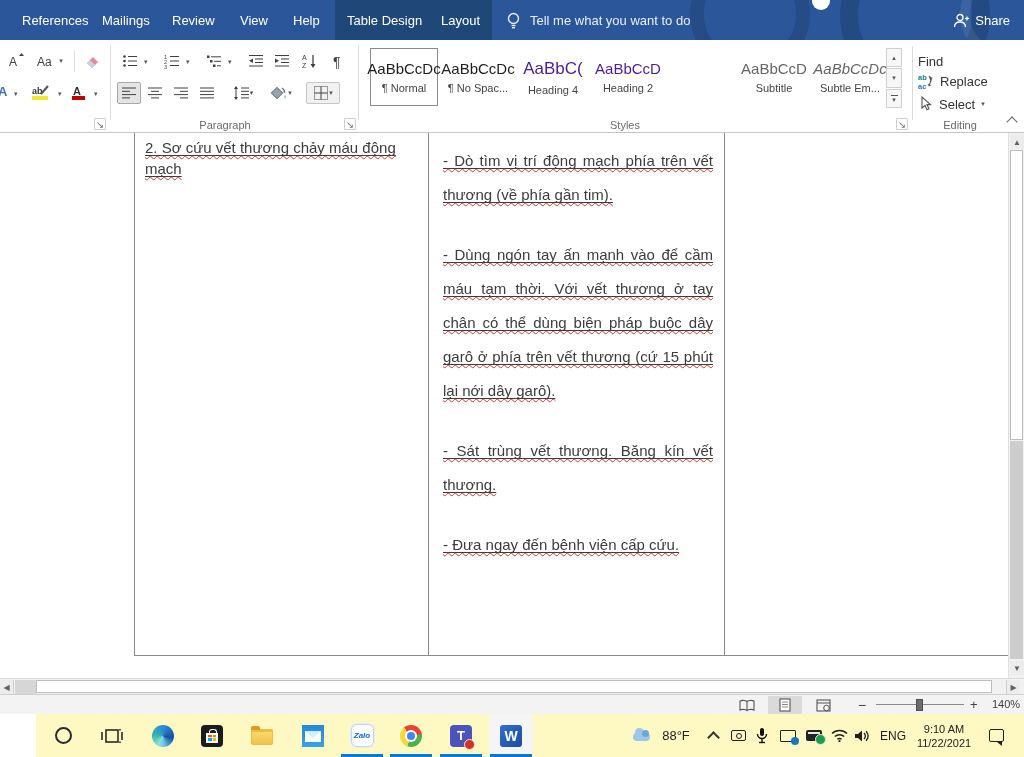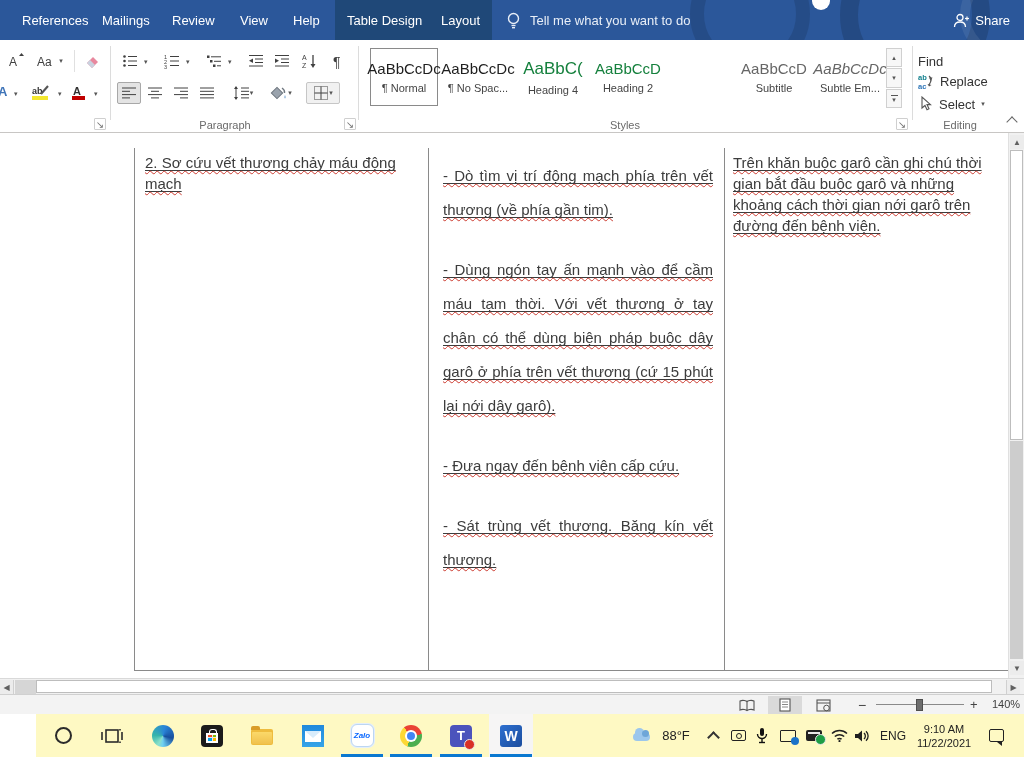--- a/index.html
+++ b/index.html
@@ -24,31 +24,31 @@
   .rbtn.sel{background:#e4e4e4;border:1px solid #a8a8a8;}
   .caret{font-size:7px;color:#555;}
   .ri{display:block;}
   .boxed{border:1px solid #c6c6c6;background:#f1f1f1;}
 
   
   .stylecard{position:absolute;top:8px;height:58px;display:flex;flex-direction:column;align-items:center;justify-content:center;gap:5px;}
   .stylecard .prev{font-size:15px;color:#1f1f1f;white-space:nowrap;}
   .stylecard .nm{font-size:11px;color:#444;white-space:nowrap;}
   .stylecard.selcard{border:1px solid #8a8a8a;background:#fff;}
-  .prev.h{color:#15803d;}
+  .prev.h{color:#4c1d95;}
   .prev.title{font-size:26px;font-weight:400;letter-spacing:-1px;}
   .prev.sub{color:#666;}
   .prev.em{color:#666;font-style:italic;}
   .scrollcol{position:absolute;left:886px;top:8px;width:16px;height:60px;display:flex;flex-direction:column;gap:1px;}
   .scrollcol>div{flex:1;border:1px solid #d0d0d0;background:#f7f7f7;display:flex;align-items:center;justify-content:center;font-size:7px;color:#555;flex-direction:column;line-height:5px;}
 
   .editrow{position:absolute;left:918px;height:20px;display:flex;align-items:center;gap:6px;font-size:13px;color:#333;}
 
   
-  .doc{position:absolute;left:0;top:133px;width:1010px;height:545px;background:#fff;overflow:hidden;margin-top:15px;}
+  .doc{position:absolute;left:0;top:133px;width:1010px;height:545px;background:#fff;overflow:hidden;}
   .tline{position:absolute;background:#8a8a8a;}
   .celltext{position:absolute;font-size:15px;color:#3c3c3c;}
   .u-sp{text-decoration:underline;text-decoration-color:#3c3c3c;text-decoration-thickness:1px;text-underline-offset:2px;}
   .sp{text-decoration:underline wavy #cc3b30 1px;text-decoration-skip-ink:none;}
   .col2 p{margin:0 0 26px 0;line-height:34px;text-align:justify;}
 
   
   .vsb{position:absolute;left:1008px;top:133px;width:16px;height:545px;background:#f1f1f1;border-left:1px solid #e0e0e0;}
   .hsb{position:absolute;left:0;top:678px;width:1024px;height:16px;background:#f1f1f1;border-top:1px solid #d9d9d9;}
   .sbtn{position:absolute;display:flex;align-items:center;justify-content:center;font-size:8px;color:#606060;background:#ececec;}
@@ -415,27 +415,24 @@
     <div class="tline" style="left:724px;top:0;width:1px;height:522px;"></div>
     <div class="tline" style="left:134px;top:522px;width:876px;height:1px;"></div>
 
     <div class="celltext u-sp" style="left:145px;top:4px;width:266px;line-height:21px;">
       <span class="sp">2. Sơ cứu vết thương chảy máu động mạch</span>
     </div>
 
     <div class="celltext u-sp col2" style="left:443px;top:11px;width:270px;">
       <p><span class="sp">- Dò tìm vị trí động mạch phía trên vết thương (về phía gần tim).</span></p>
       <p><span class="sp">- Dùng ngón tay ấn mạnh vào để cầm máu tạm thời. Với vết thương ở tay chân có thể dùng biện pháp buộc dây garô ở phía trên vết thương (cứ 15 phút lại nới dây garô).</span></p>
+      <p><span class="sp">- Sát trùng vết thương. Băng kín vết thương.</span></p>
       <p><span class="sp">- Đưa ngay đến bệnh viện cấp cứu.</span></p>
-      <p><span class="sp">- Sát trùng vết thương. Băng kín vết thương.</span></p>
-    </div>
-
-    <div class="celltext u-sp" style="left:733px;top:4px;width:262px;line-height:21px;">
-      <span class="sp">Trên khăn buộc garô cần ghi chú thời gian bắt đầu buộc garô và những khoảng cách thời gian nới garô trên đường đến bệnh viện.</span>
-    </div>
+    </div>
+
   </div>
 
   <div class="vsb">
     <div class="sbtn" style="left:1px;top:2px;width:14px;height:14px;">
         <span>▲</span>
       </div>
     <div class="thumb" style="left:1px;top:17px;width:13px;height:290px;"></div>
     <div class="trackdark" style="left:1px;top:308px;width:13px;height:218px;"></div>
     <div class="sbtn" style="left:1px;top:528px;width:14px;height:14px;">
         <span>▼</span>

